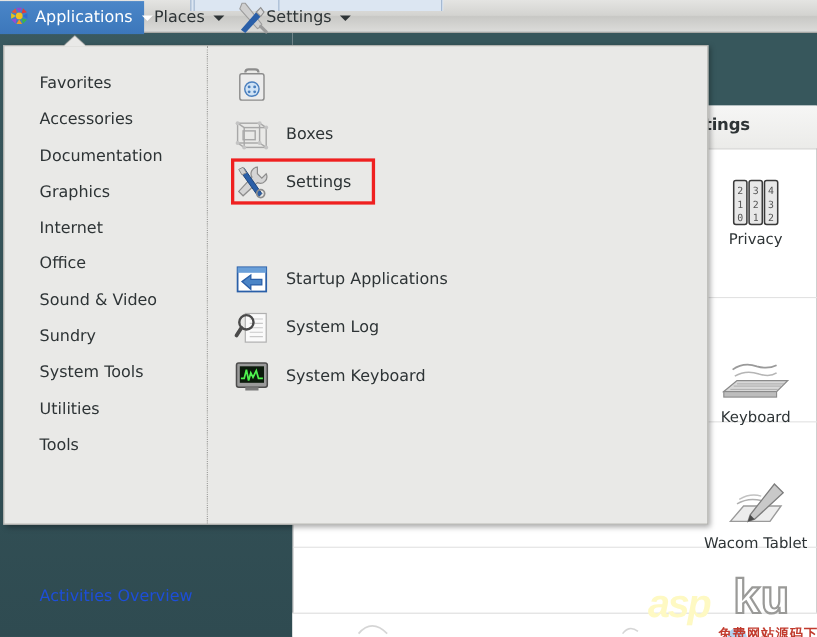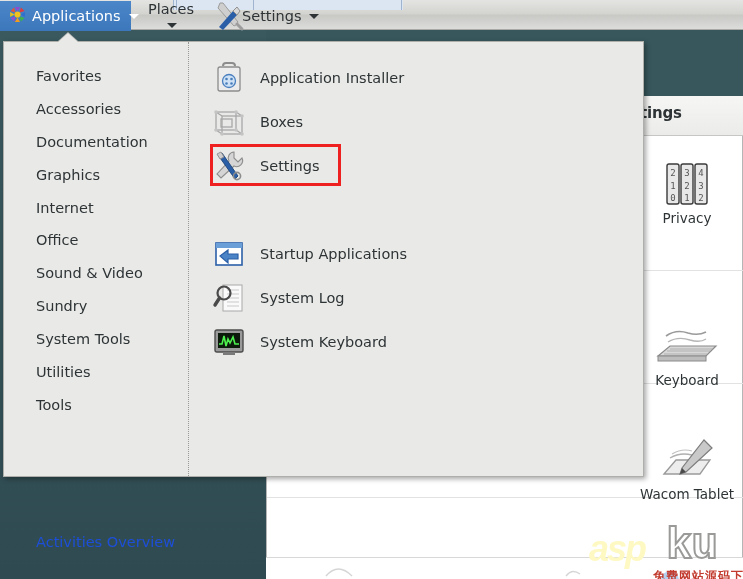--- a/index.html
+++ b/index.html
@@ -98,21 +98,21 @@
     font-size: 14.5px; color:#2e3436;
     box-sizing: border-box;
     z-index: 42;
     cursor: default;
   }
   .menu-btn.active {
     background: linear-gradient(180deg,#4a86c8 0%, #3c77bb 100%);
     color:#ffffff;
   }
   #btn-applications { left:0; width:131px; }
-  #btn-places { left:131px; width:80px;flex-direction:column; }
+  #btn-places { left:131px; width:80px; }
   #btn-settings { left:211px; width:110px; }
 
   .caret {
     width:0;height:0;border-left:5px solid transparent;border-right:5px solid transparent;
     border-top:5px solid currentColor; display:inline-block; margin-left:2px;
   }
 
   
   .menu-popup {
     position:absolute;
@@ -352,21 +352,20 @@
             <rect x="6" y="6" width="22" height="24" rx="2" fill="#ececec" stroke="#8c8c8c" stroke-width="1.3"></rect>
             <circle cx="17" cy="20" r="6.5" fill="#cfe2f5" stroke="#4a7fbe" stroke-width="1.3"></circle>
             <g fill="#4a7fbe">
                 <circle cx="14.5" cy="18" r="1.3"></circle>
                 <circle cx="19.5" cy="18" r="1.3"></circle>
                 <circle cx="14.5" cy="22.5" r="1.3"></circle>
                 <circle cx="19.5" cy="22.5" r="1.3"></circle>
               </g>
           </svg>
         </span>
-        <span class="lbl">Application Installer</span>
       </div>
 
       <div class="app-item" style="top:60px">
         <span class="ic">
           <svg width="34" height="34" viewBox="0 0 34 34">
             <g stroke="#a8a8a8" stroke-width="1.3" fill="none">
               <rect x="4" y="7" width="20" height="18"></rect>
               <rect x="10" y="11" width="20" height="18"></rect>
               <line x1="4" y1="7" x2="10" y2="11"></line>
                 <line x1="24" y1="7" x2="30" y2="11"></line>

